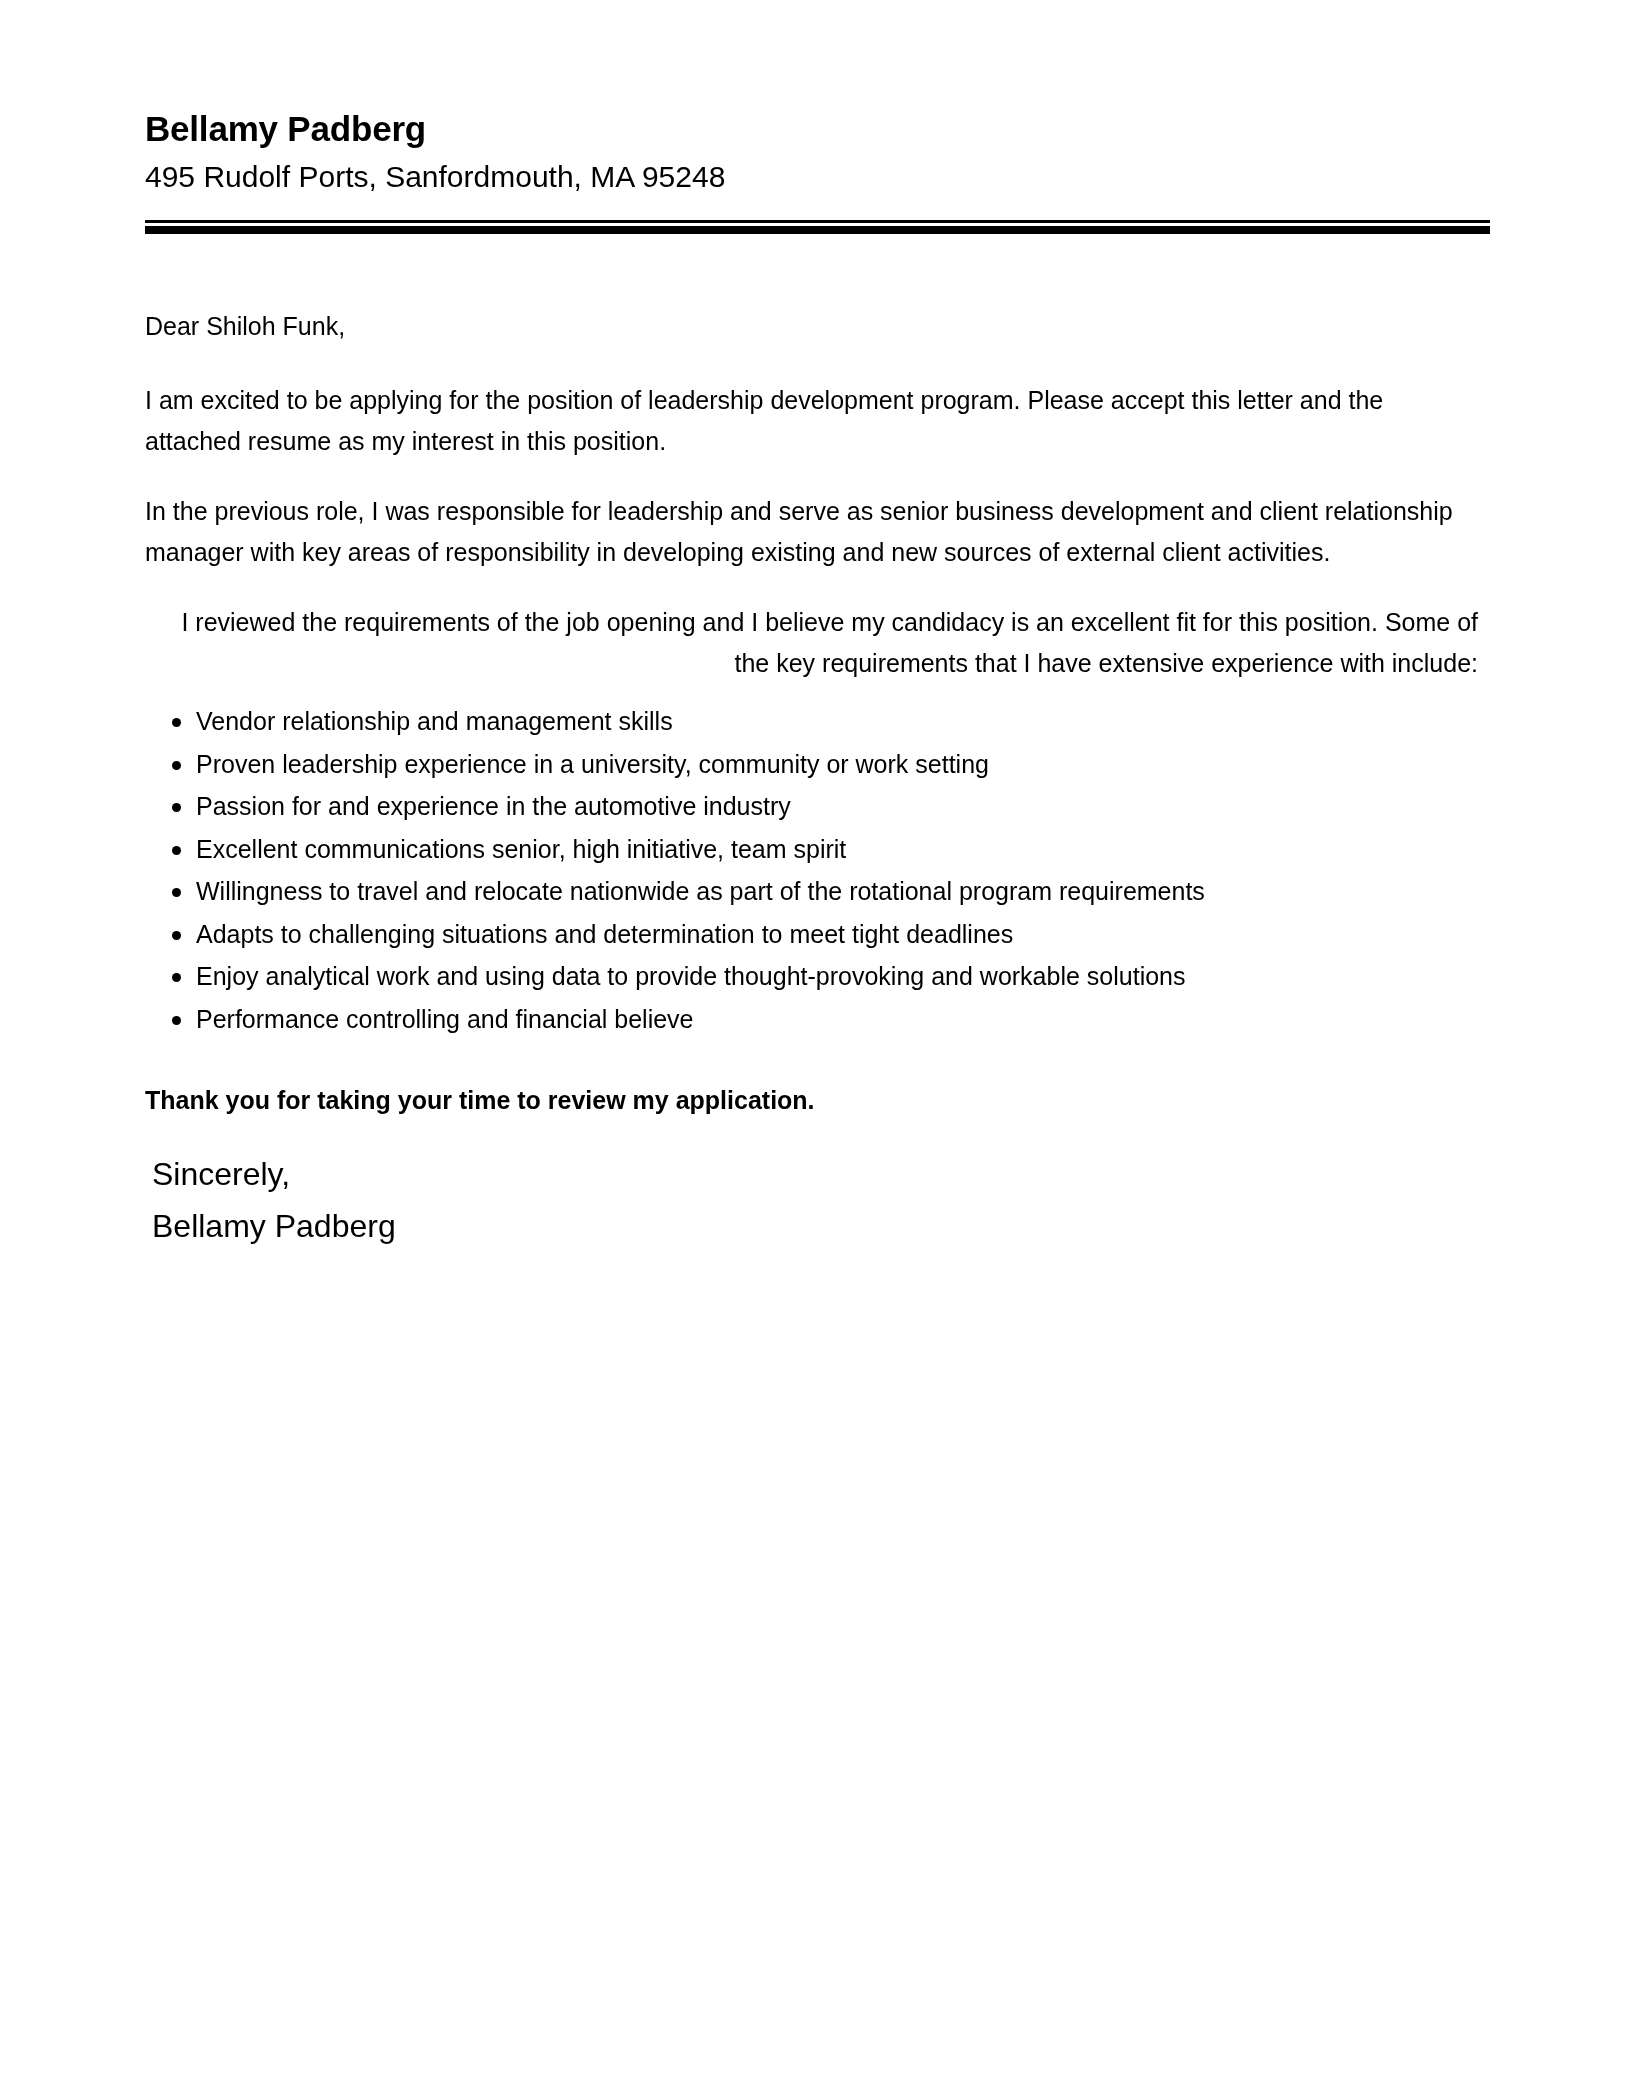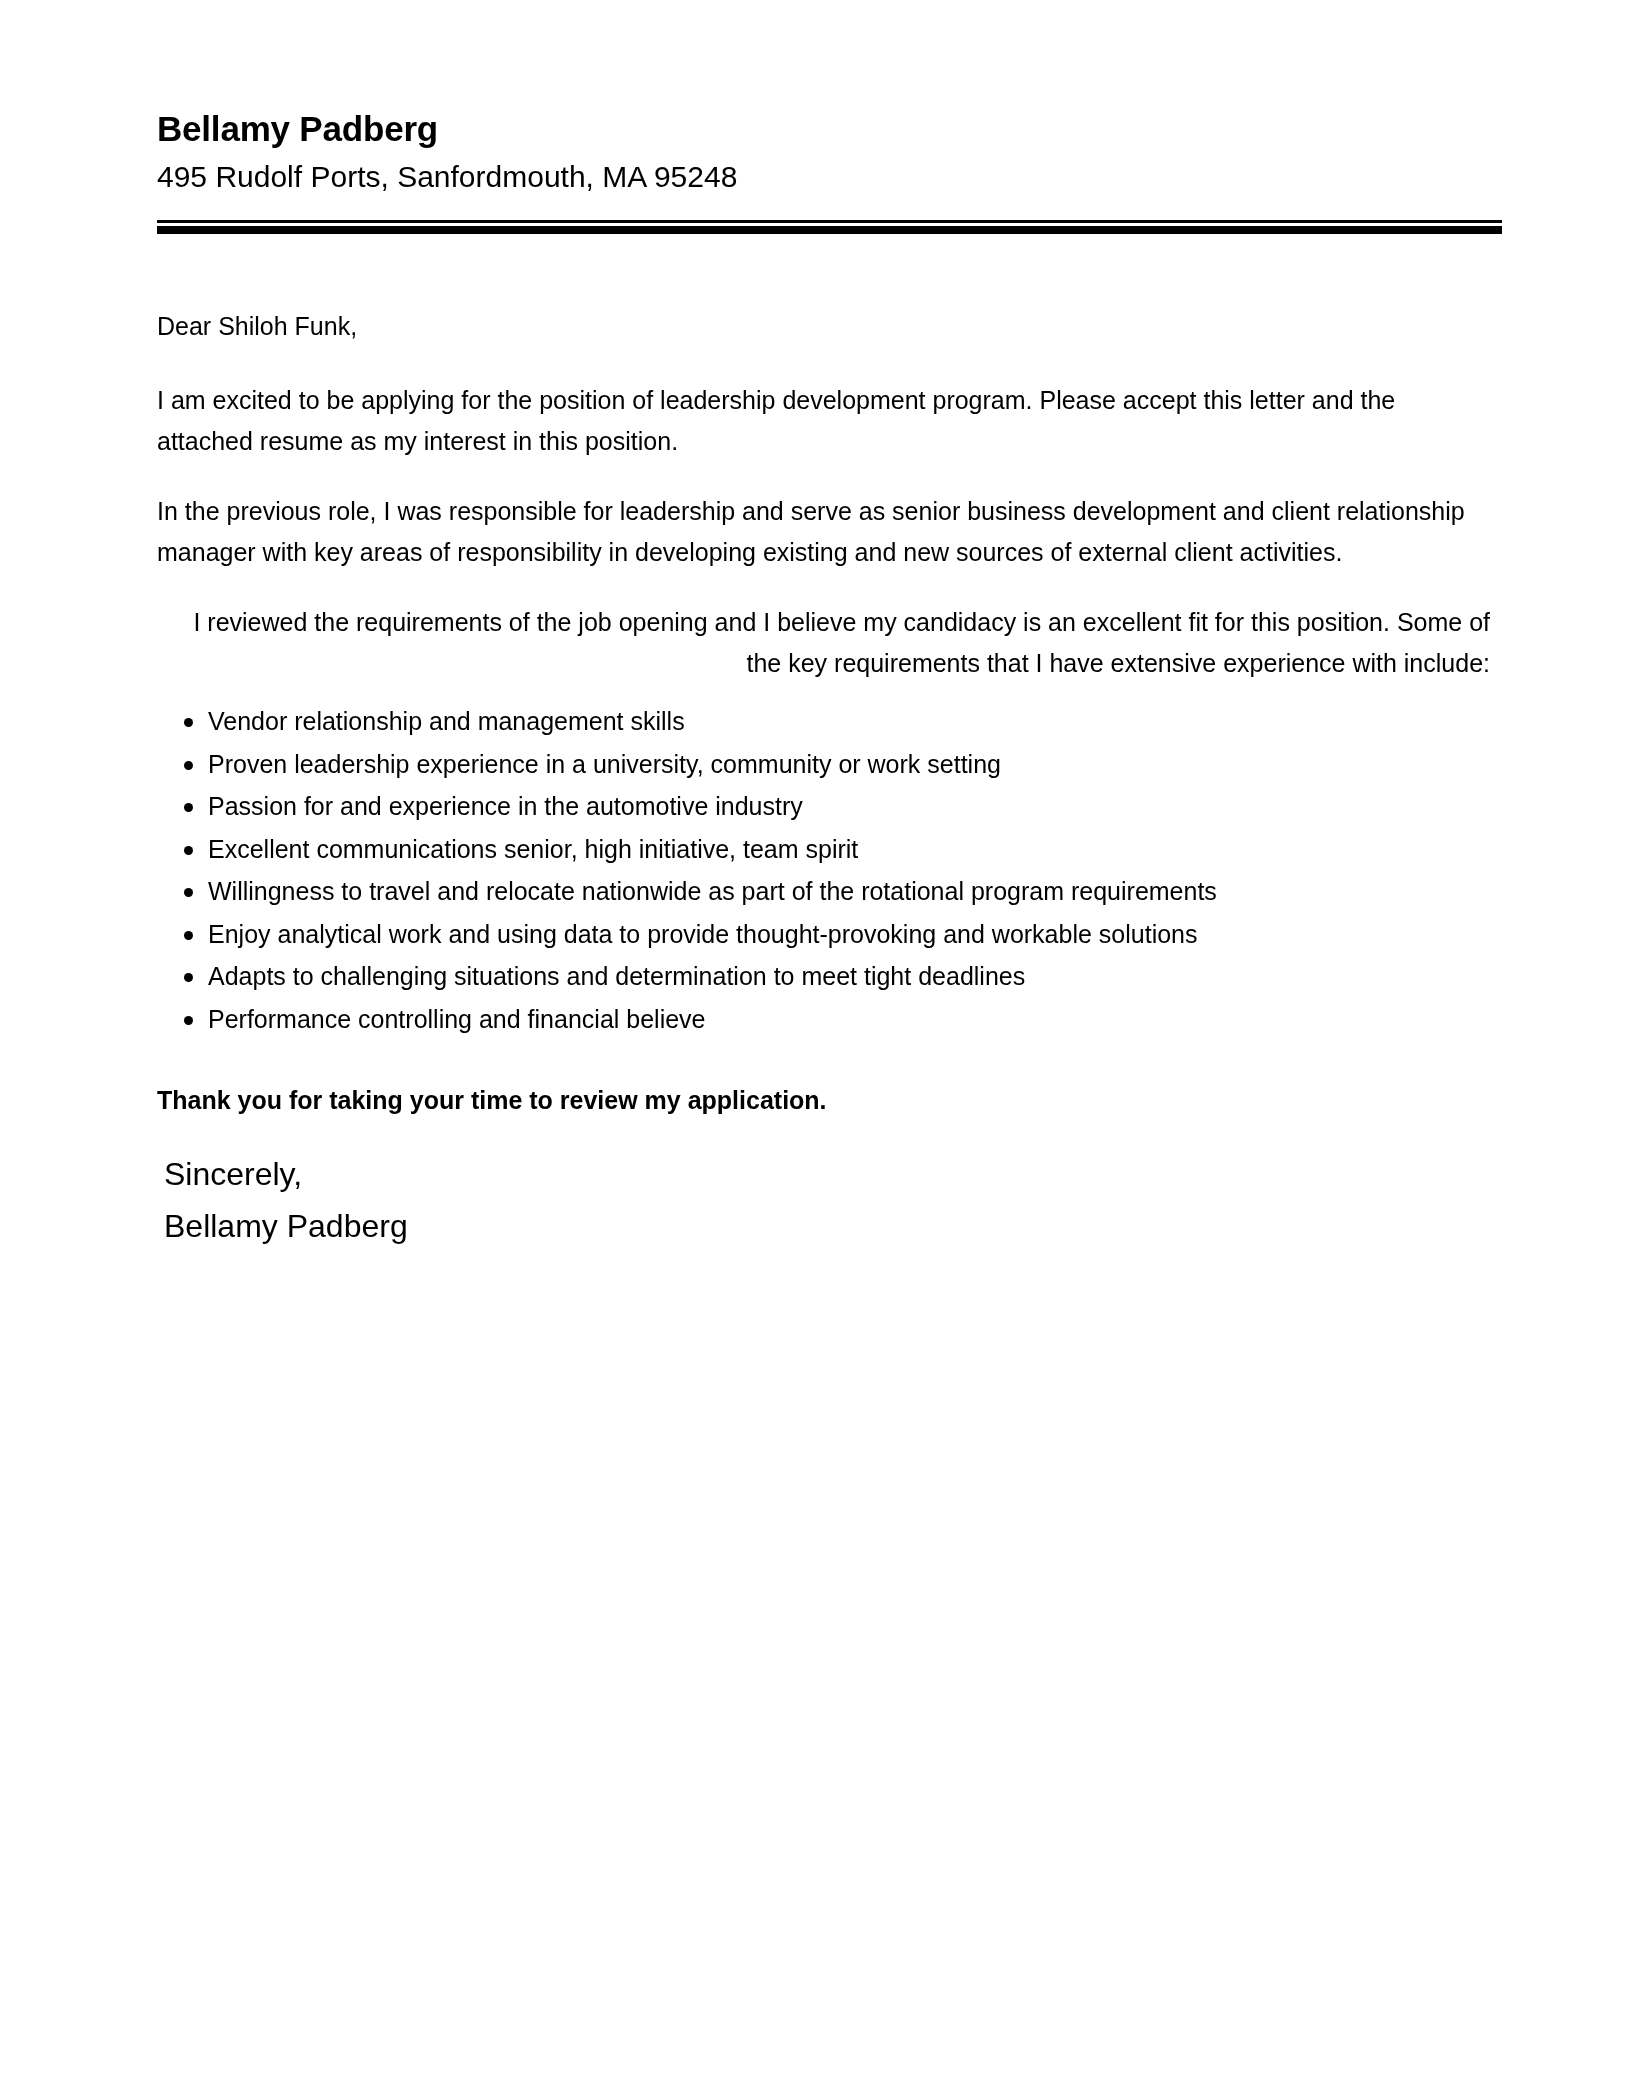--- a/index.html
+++ b/index.html
@@ -16,21 +16,21 @@
   .page {
     position: relative;
     width: 1632px;
     height: 2098px;
     background: #ffffff;
     box-sizing: border-box;
     overflow: hidden;
   }
   .content {
     position: absolute;
-    left: 157px;
+    left: 145px;
     top: 0;
     width: 1345px;
   }
 
   
   .letterhead {
     padding-top: 108px;
   }
   .sender-name {
     font-size: 35px;
@@ -169,25 +169,25 @@
         <li>
           <span class="bullet-dot"></span>
           <span>Excellent communications senior, high initiative, team spirit</span>
         </li>
         <li>
           <span class="bullet-dot"></span>
           <span>Willingness to travel and relocate nationwide as part of the rotational program requirements</span>
         </li>
         <li>
           <span class="bullet-dot"></span>
+          <span>Adapts to challenging situations and determination to meet tight deadlines</span>
+        </li>
+        <li>
+          <span class="bullet-dot"></span>
           <span>Enjoy analytical work and using data to provide thought-provoking and workable solutions</span>
-        </li>
-        <li>
-          <span class="bullet-dot"></span>
-          <span>Adapts to challenging situations and determination to meet tight deadlines</span>
         </li>
         <li>
           <span class="bullet-dot"></span>
           <span>Performance controlling and financial believe</span>
         </li>
       </ul>
 
       <p class="closing-thanks">Thank you for taking your time to review my application.</p>
 
       <div class="signoff">

